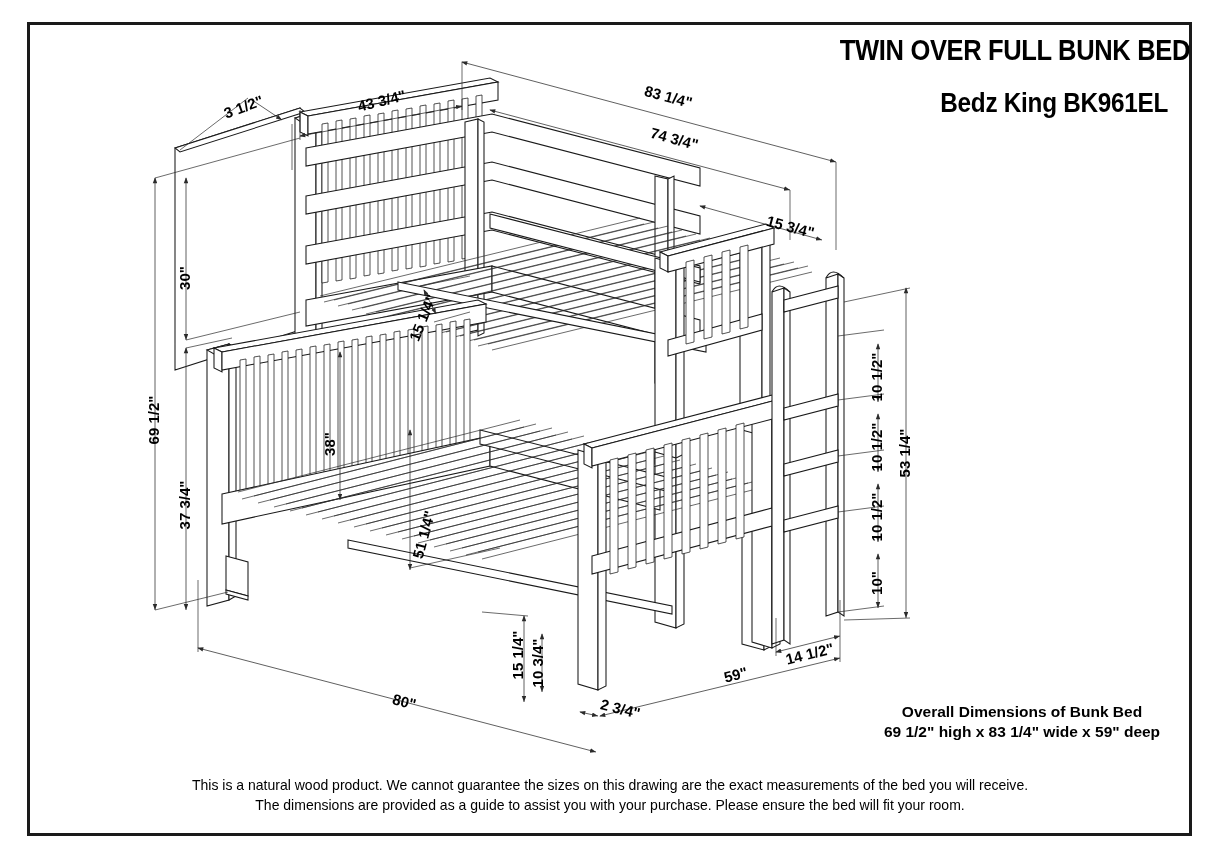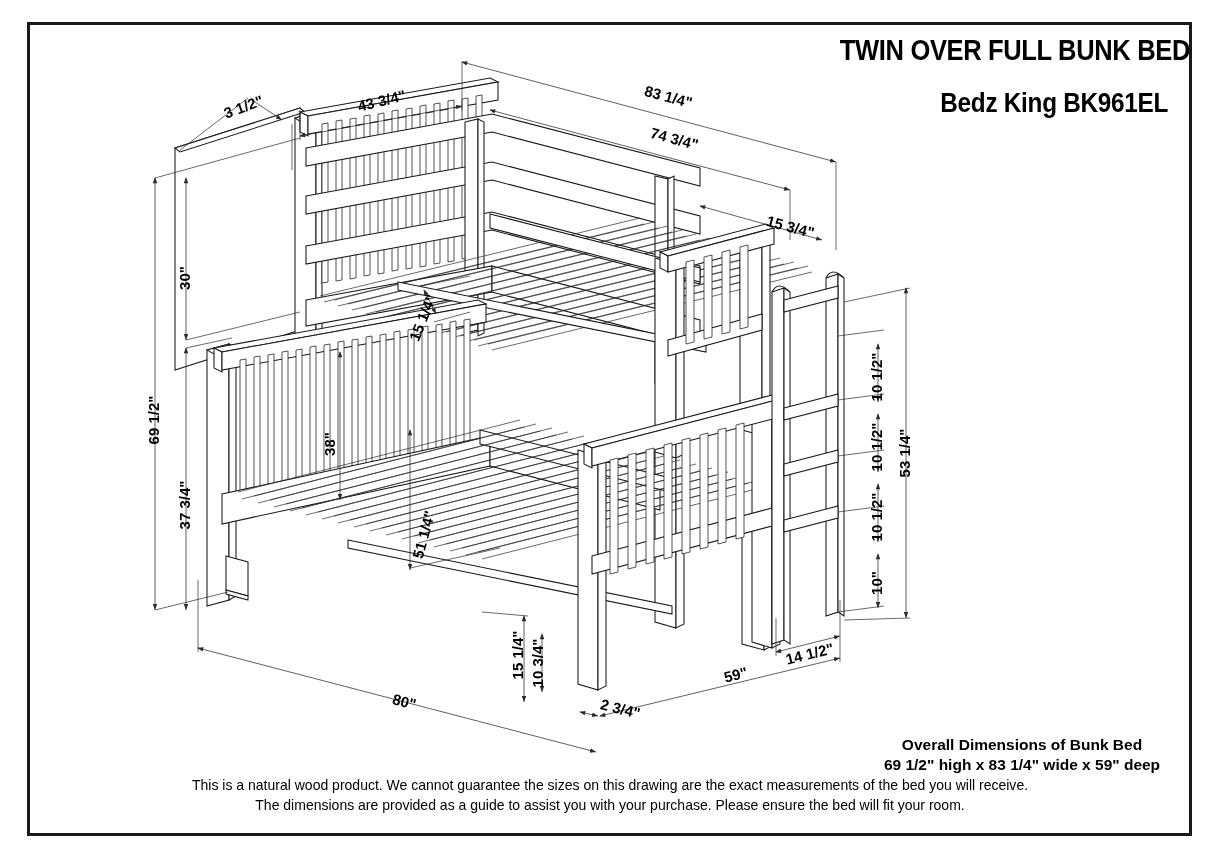--- a/index.html
+++ b/index.html
@@ -19,21 +19,21 @@
   .title1{position:absolute;right:24px;top:34px;width:400px;text-align:right;
           font-family:"Liberation Sans", sans-serif;font-weight:700;font-size:29px;
           letter-spacing:-0.4px;transform:scaleX(0.88);transform-origin:100% 50%;
           white-space:nowrap;}
   .title2{position:absolute;right:46px;top:88px;width:380px;text-align:right;
           font-family:"Liberation Sans", sans-serif;font-weight:700;font-size:27px;
           letter-spacing:-0.3px;transform:scaleX(0.9);transform-origin:100% 50%;
           white-space:nowrap;}
   .overall{position:absolute;left:842px;top:702px;width:360px;text-align:center;
            font-family:"Liberation Sans", sans-serif;font-weight:700;font-size:15.5px;
-           line-height:20px;margin-top:33px;}
+           line-height:20px;}
   .disclaimer{position:absolute;left:60px;top:775px;width:1100px;text-align:center;
               font-family:"Liberation Sans", sans-serif;font-size:14.6px;
               font-weight:400;line-height:20px;transform:scaleX(0.96);
               transform-origin:50% 50%;}
 </style>
 </head>
 <body>
 
 <div id="sheet">
 

